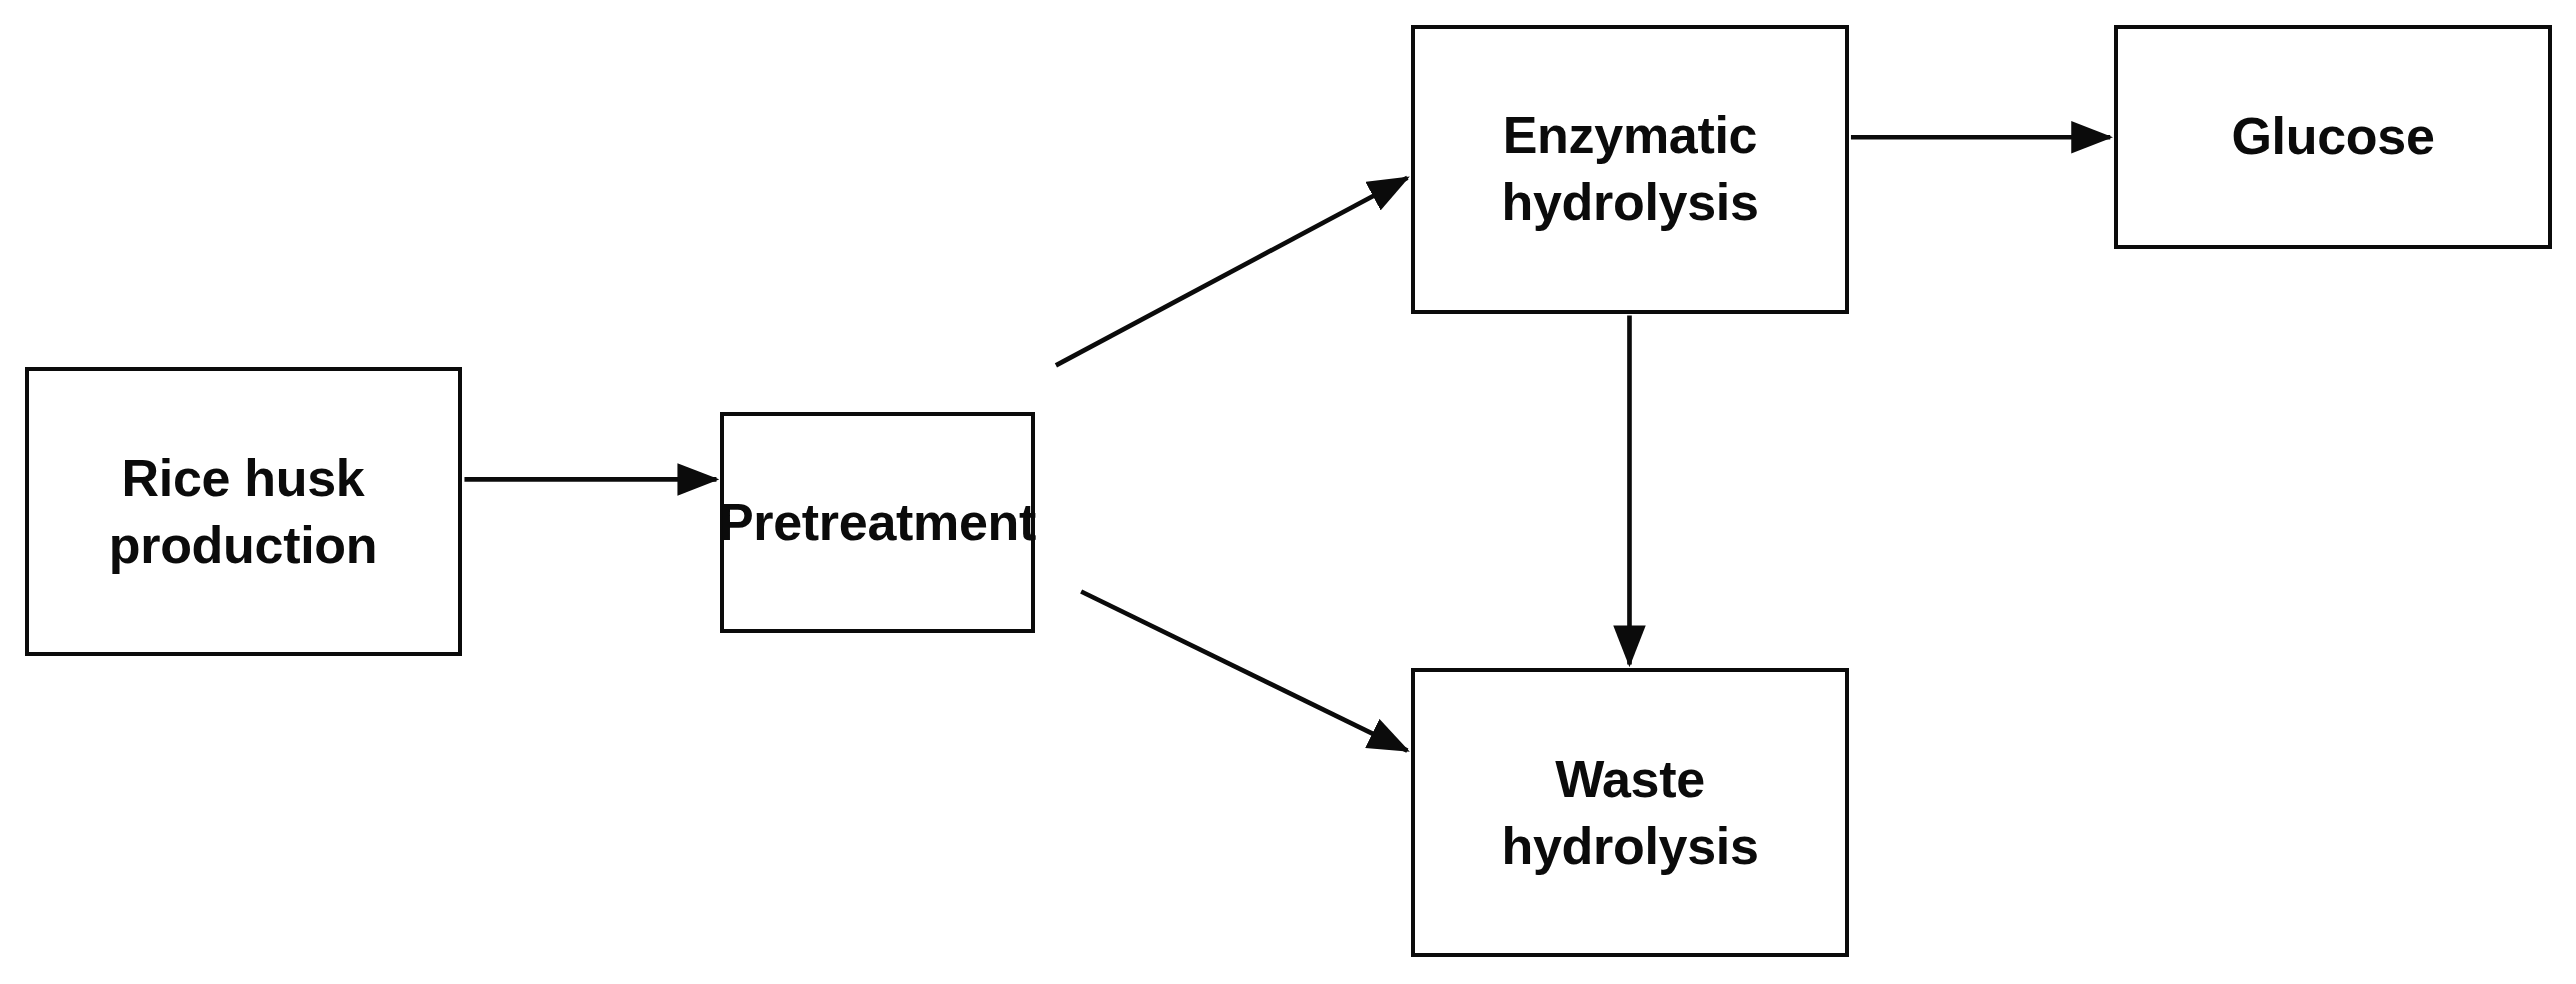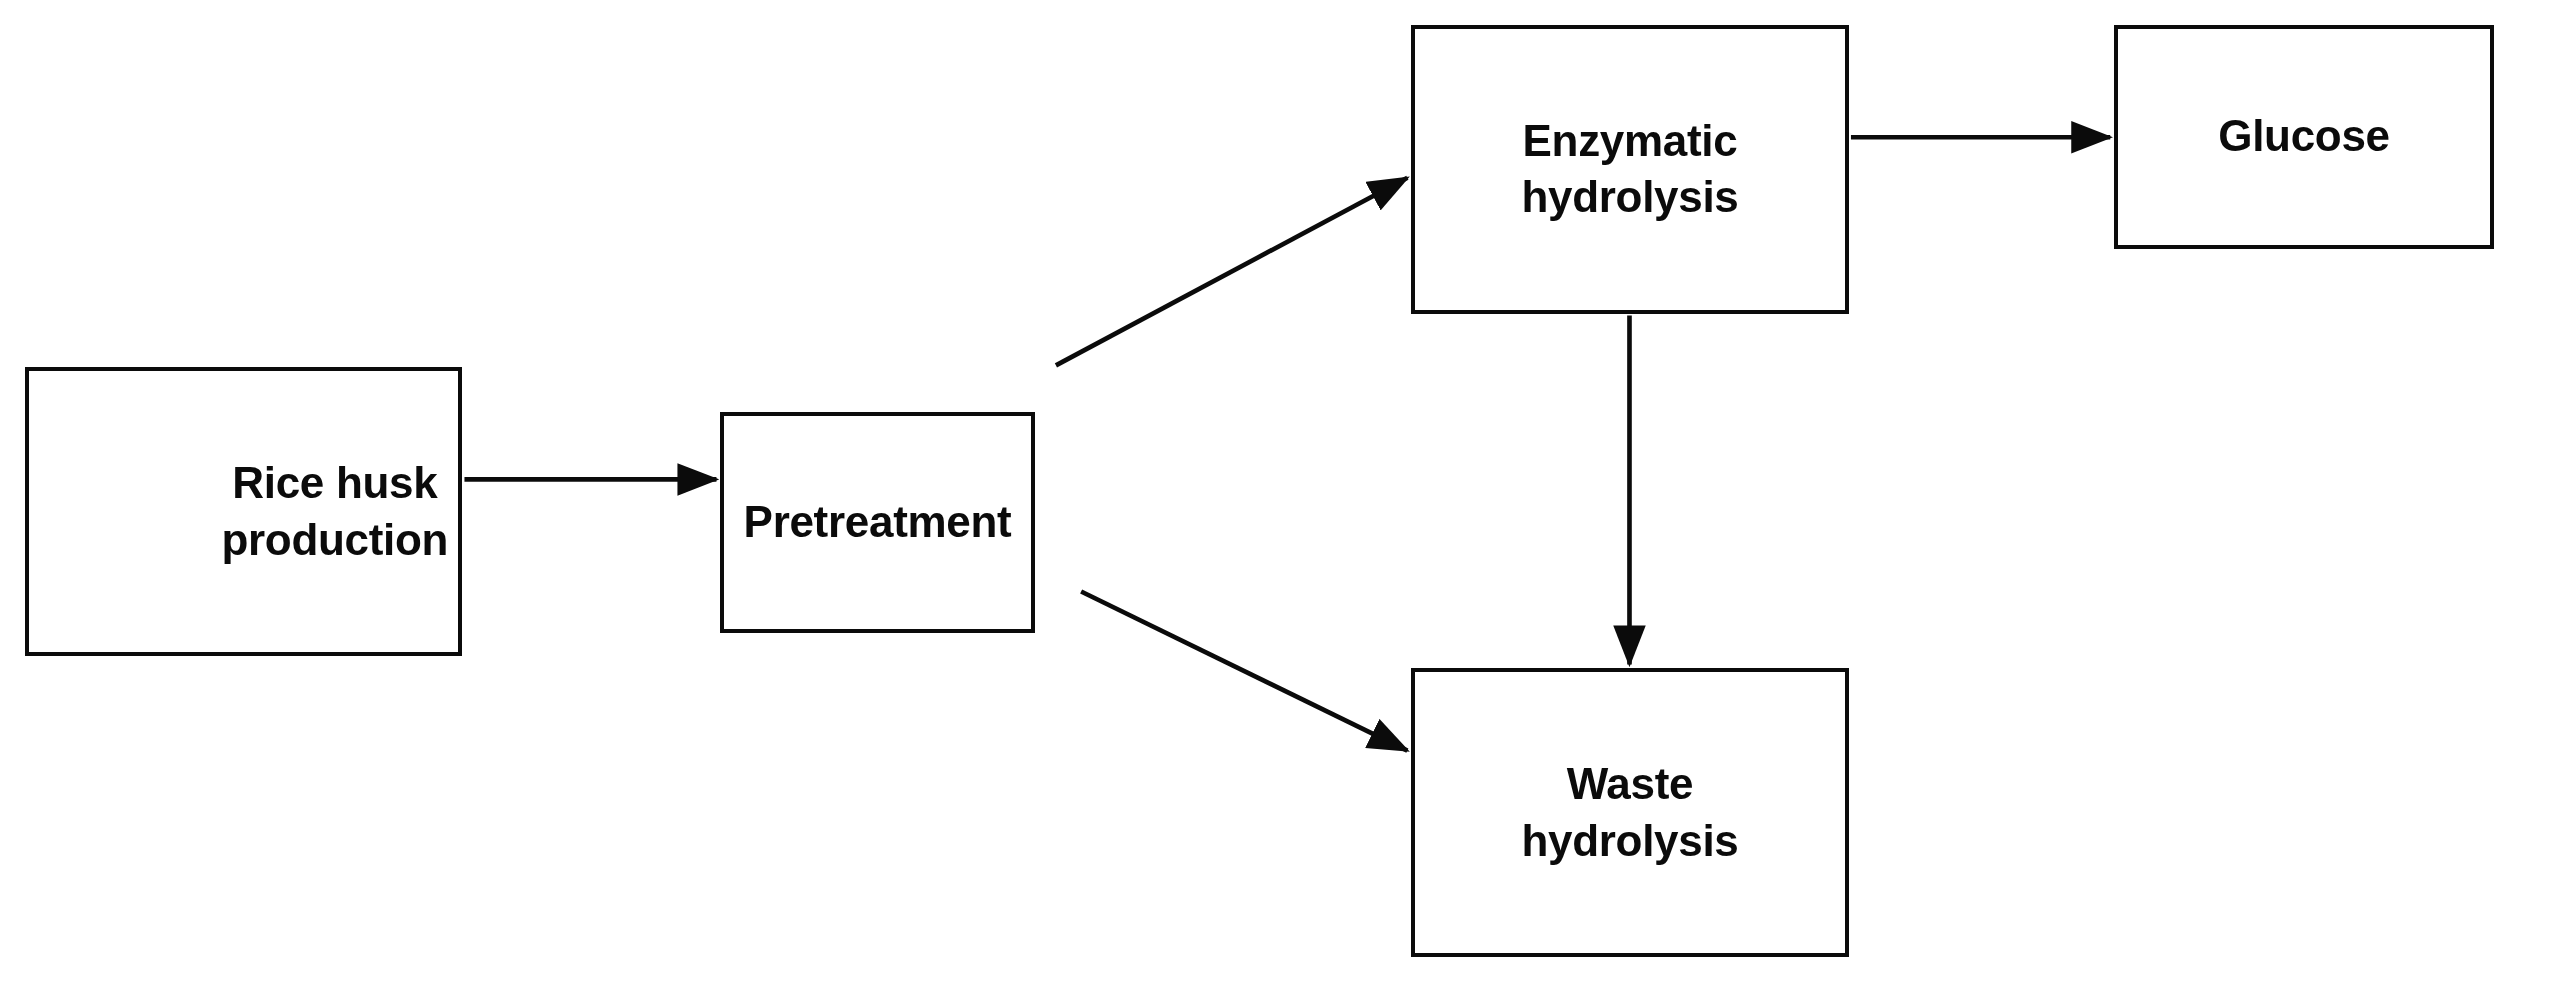--- a/index.html
+++ b/index.html
@@ -22,21 +22,21 @@
     border: 4.6px solid #0b0b0b;
     display: flex;
     align-items: center;
     justify-content: center;
     text-align: center;
     z-index: 2;
   }
   .node-label {
     font-family: "Liberation Sans", sans-serif;
     font-weight: bold;
-    font-size: 44px;
+    font-size: 52px;
     line-height: 1.28;
     color: #0b0b0b;
     letter-spacing: -0.3px;
     white-space: pre-line;
     padding: 0 9.3px;
   }
   #edge-layer {
     position: absolute;
     left: 0;
     top: 0;
@@ -58,35 +58,35 @@
       </marker>
     </defs>
 
     <line stroke-width="7" marker-end="url(#arrowhead)" x1="700" y1="723" x2="1080" y2="723" stroke="#0b0b0b"></line>
     <line stroke-width="7" marker-end="url(#arrowhead)" x1="1592" y1="551" x2="2122" y2="268" stroke="#0b0b0b"></line>
     <line stroke-width="7" marker-end="url(#arrowhead)" x1="1630" y1="892" x2="2122" y2="1132" stroke="#0b0b0b"></line>
     <line stroke-width="7" marker-end="url(#arrowhead)" x1="2791" y1="207" x2="3182" y2="207" stroke="#0b0b0b"></line>
     <line stroke-width="7" marker-end="url(#arrowhead)" x1="2457" y1="476" x2="2457" y2="1002" stroke="#0b0b0b"></line>
   </svg>
 
-  <div class="node" style="left: 24.5px; top: 367px; width: 437px; height: 289px; border-color: rgb(11, 11, 11); justify-content: flex-end;">
+  <div class="node" style="left: 24.5px; top: 367px; width: 437px; height: 289px; border-color: rgb(11, 11, 11);">
     <span class="node-label">Rice husk
 production</span>
   </div>
 
   <div class="node" style="left: 720px; top: 368px; width: 315px; height: 221px; border-color: rgb(11, 11, 11); margin-top: 44px;">
     <span class="node-label">Pretreatment</span>
   </div>
 
   <div class="node" style="left: 1411px; top: 24.5px; width: 438px; height: 289px; border-color: rgb(11, 11, 11);">
     <span class="node-label">Enzymatic
 hydrolysis</span>
   </div>
 
-  <div class="node" style="left: 2114px; top: 24.5px; width: 380px; height: 224px; border-color: rgb(11, 11, 11);">
+  <div class="node" style="left: 2114px; top: 24.5px; width: 438px; height: 224px; border-color: rgb(11, 11, 11);">
     <span class="node-label">Glucose</span>
   </div>
 
   <div class="node" style="left: 1411px; top: 668px; width: 438px; height: 289px; border-color: rgb(11, 11, 11);">
     <span class="node-label">Waste
 hydrolysis</span>
   </div>
 
 </div>
 

